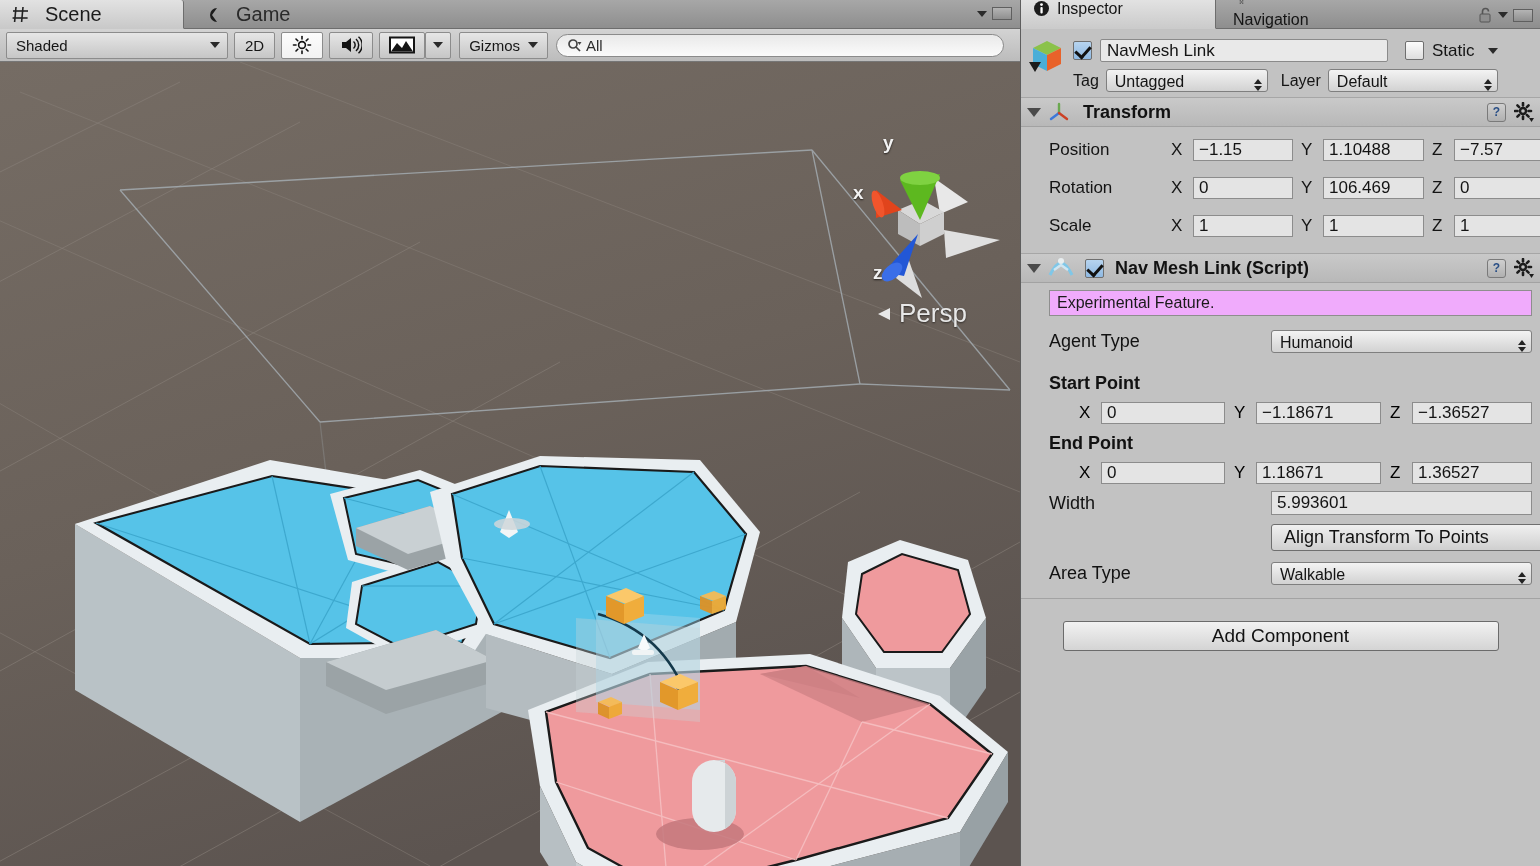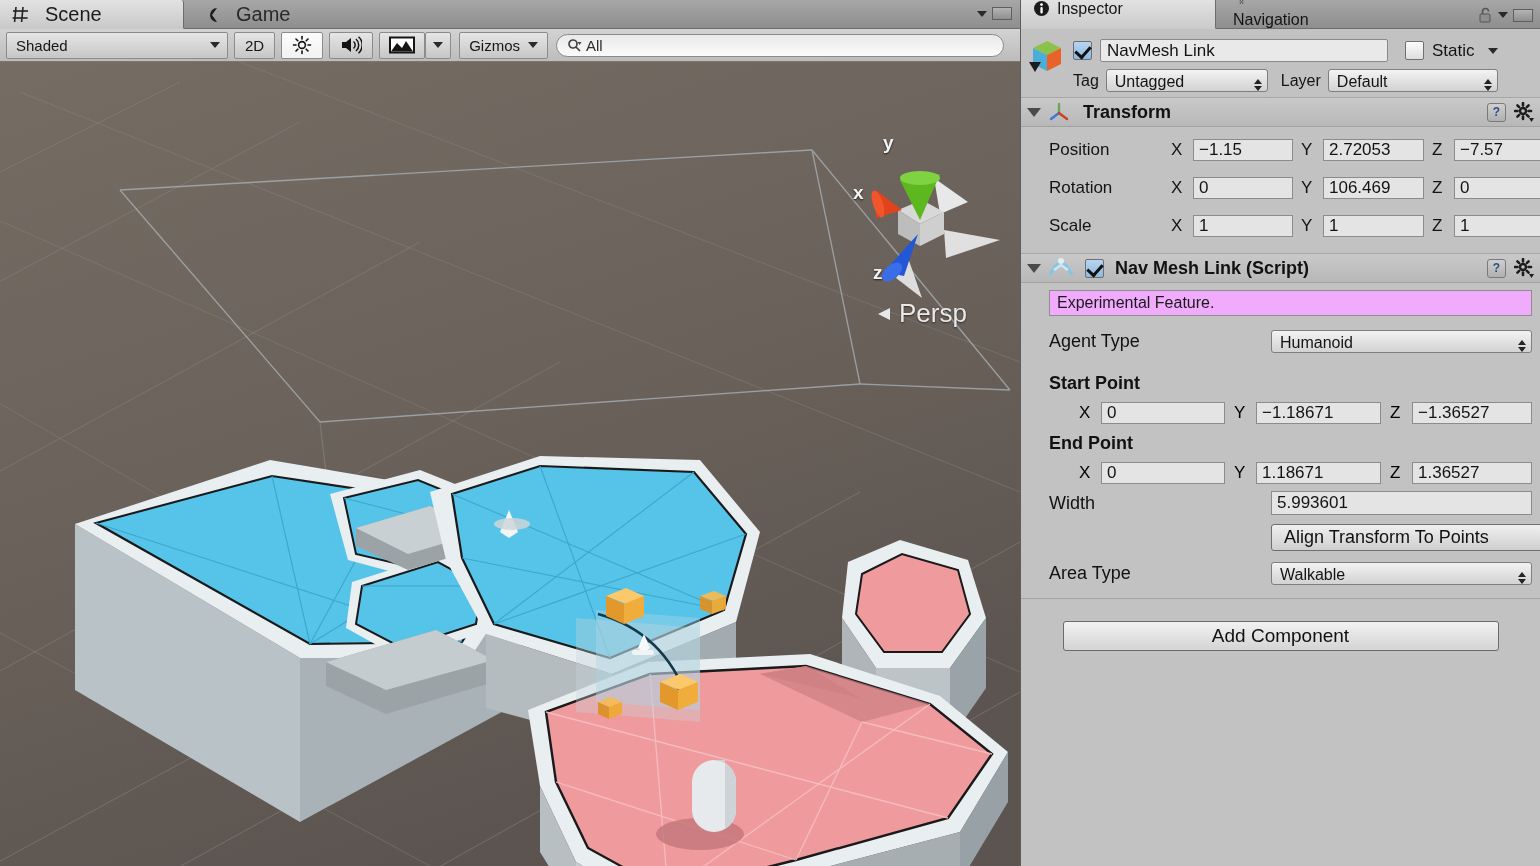--- a/index.html
+++ b/index.html
@@ -624,21 +624,21 @@
 
       <div class="row">
         <span class="lbl">Position</span>
         <span class="v3">
           <span class="axis-lab">X</span>
           <span class="num" style="width:100px">
               <span>−1.15</span>
             </span>
           <span class="axis-lab" style="margin-left:8px">Y</span>
           <span class="num" style="width:101px">
-              <span>2.72053</span>
+              <span>1.10488</span>
             </span>
           <span class="axis-lab" style="margin-left:8px">Z</span>
           <span class="num" style="width:101px">
               <span>−7.57</span>
             </span>
         </span>
       </div>
 
       <div class="row">
         <span class="lbl">Rotation</span>

